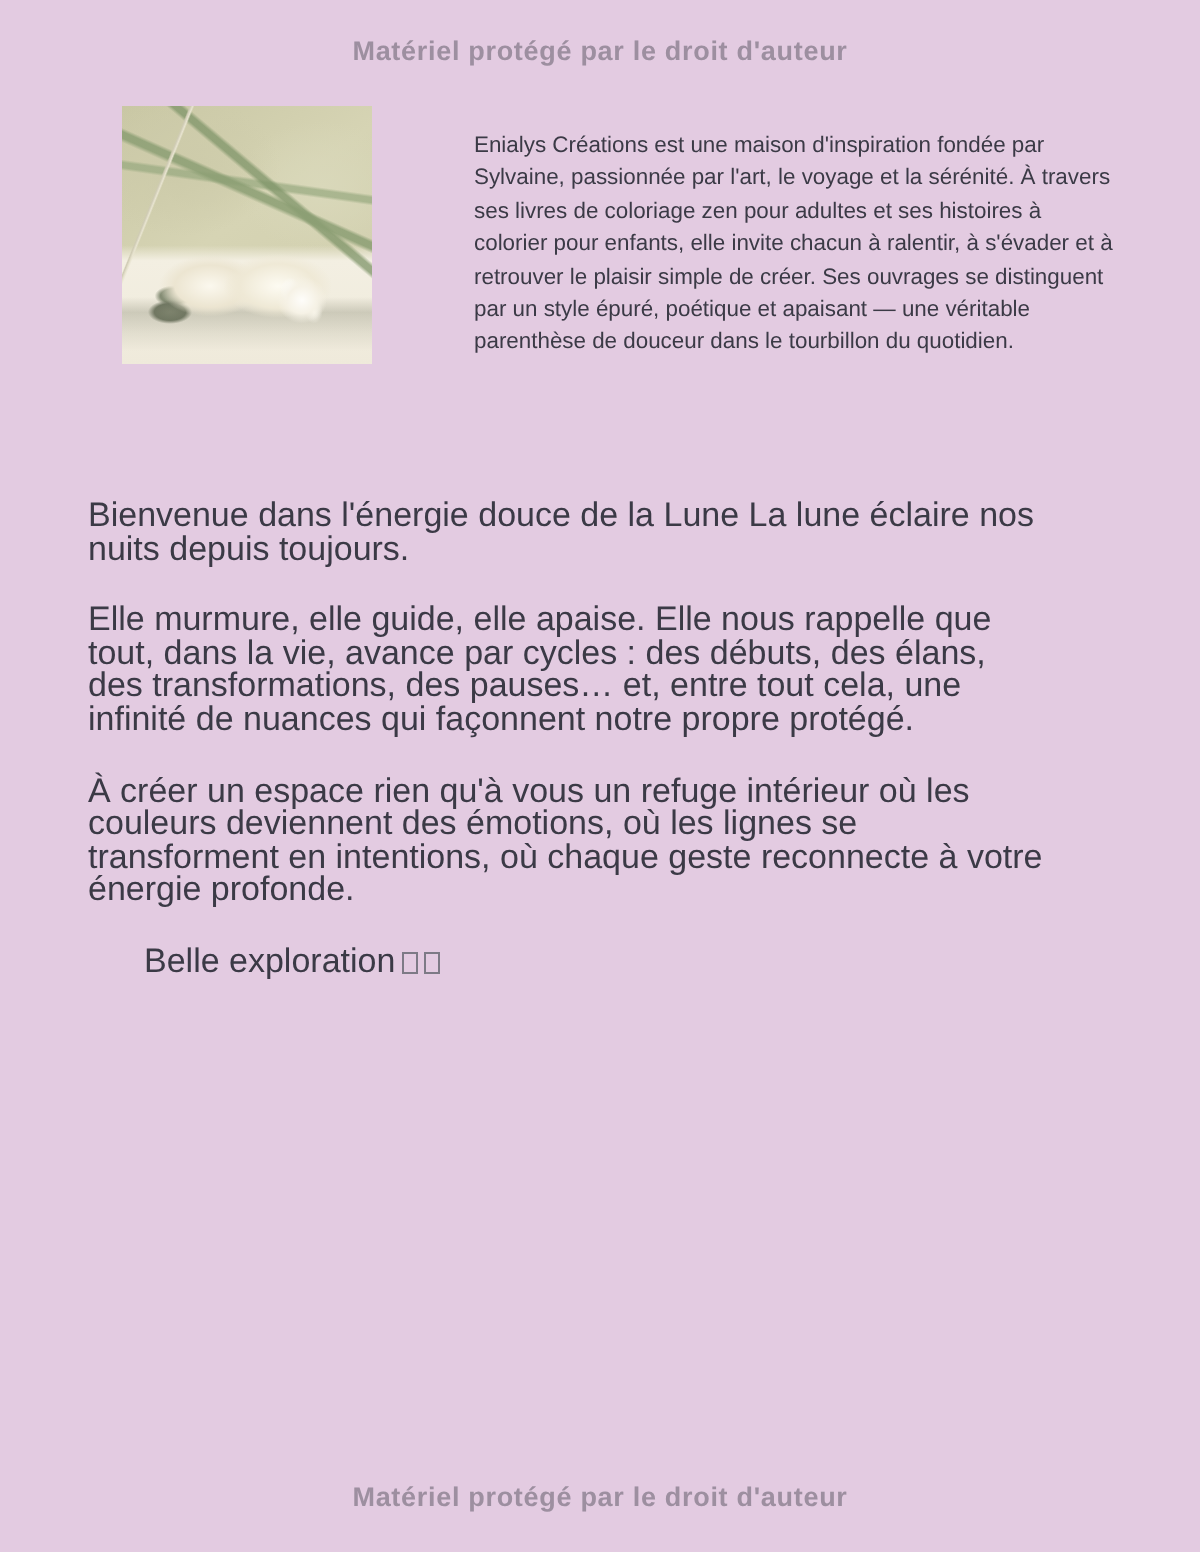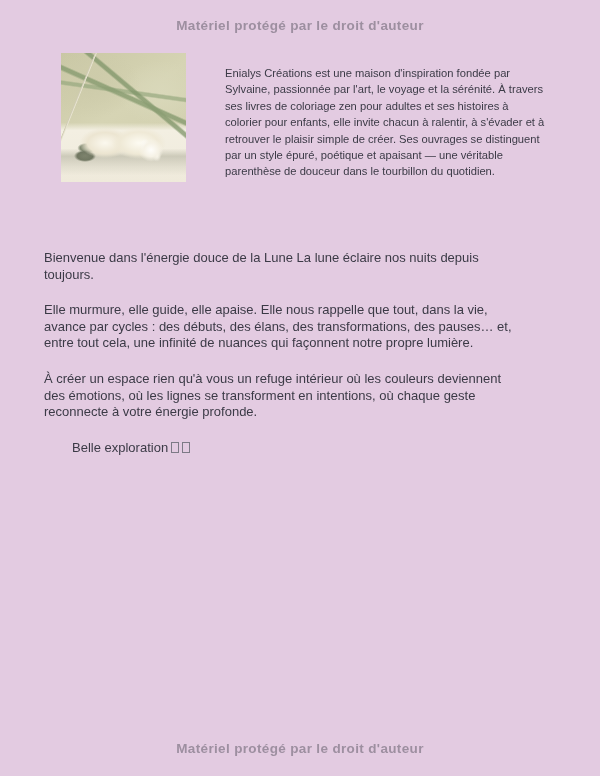--- a/index.html
+++ b/index.html
@@ -76,40 +76,40 @@
       linear-gradient(to bottom, rgba(246,243,233,0) 54%, #f3efe2 60%, #efeadb 100%),
       
       radial-gradient(ellipse 70px 50px at 30px 30px, #cdcbaa 0%, rgba(205,203,170,0) 70%),
       radial-gradient(ellipse 60px 45px at 100px 40px, #d9d8ba 0%, rgba(217,216,186,0) 72%),
       linear-gradient(145deg, #c9c7a4 0%, #d6d4b4 45%, #cfcdac 100%);
     background-repeat: no-repeat;
   }
 
   .brand-text {
     position: absolute;
-    left: 164px;
+    left: 176px;
     top: 12px;
     width: 322px;
     font-size: 11.2px;
     line-height: 16.4px;
     color: #3b3a46;
     text-align: left;
   }
 
   
   .body-copy {
     position: absolute;
     left: 44px;
     top: 250px;
     width: 478px;
     color: #3b3a46;
   }
   .body-copy p {
     margin: 0 0 19px 0;
-    font-size: 13px;
+    font-size: 17px;
     line-height: 16.6px;
   }
   .body-copy p:last-child { margin-bottom: 17px; padding-left: 28px; }
 
   .tofu {
     display: inline-block;
     width: 8px;
     height: 11px;
     border: 1px solid #7d7a86;
     margin-left: 3px;
@@ -190,21 +190,21 @@
 
   <div class="watermark watermark-top">Matériel protégé par le droit d'auteur</div>
 
   <div class="publisher-block">
     <div class="brand-photo"></div>
     <div class="brand-text">Enialys Créations est une maison d'inspiration fondée par Sylvaine, passionnée par l'art, le voyage et la sérénité. À travers ses livres de coloriage zen pour adultes et ses histoires à colorier pour enfants, elle invite chacun à ralentir, à s'évader et à retrouver le plaisir simple de créer. Ses ouvrages se distinguent par un style épuré, poétique et apaisant — une véritable parenthèse de douceur dans le tourbillon du quotidien.</div>
   </div>
 
   <div class="body-copy">
     <p>Bienvenue dans l'énergie douce de la Lune La lune éclaire nos nuits depuis toujours.</p>
-    <p>Elle murmure, elle guide, elle apaise. Elle nous rappelle que tout, dans la vie, avance par cycles : des débuts, des élans, des transformations, des pauses… et, entre tout cela, une infinité de nuances qui façonnent notre propre lumière.</p>
+    <p>Elle murmure, elle guide, elle apaise. Elle nous rappelle que tout, dans la vie, avance par cycles : des débuts, des élans, des transformations, des pauses… et, entre tout cela, une infinité de nuances qui façonnent notre propre protégé.</p>
     <p>À créer un espace rien qu'à vous un refuge intérieur où les couleurs deviennent des émotions, où les lignes se transforment en intentions, où chaque geste reconnecte à votre énergie profonde.</p>
     <p><span>Belle exploration</span><span class="tofu"></span><span class="tofu"></span></p>
   </div>
 
 
   <div class="watermark watermark-bottom">Matériel protégé par le droit d'auteur</div>
 
 </div>
 
 </body></html>

